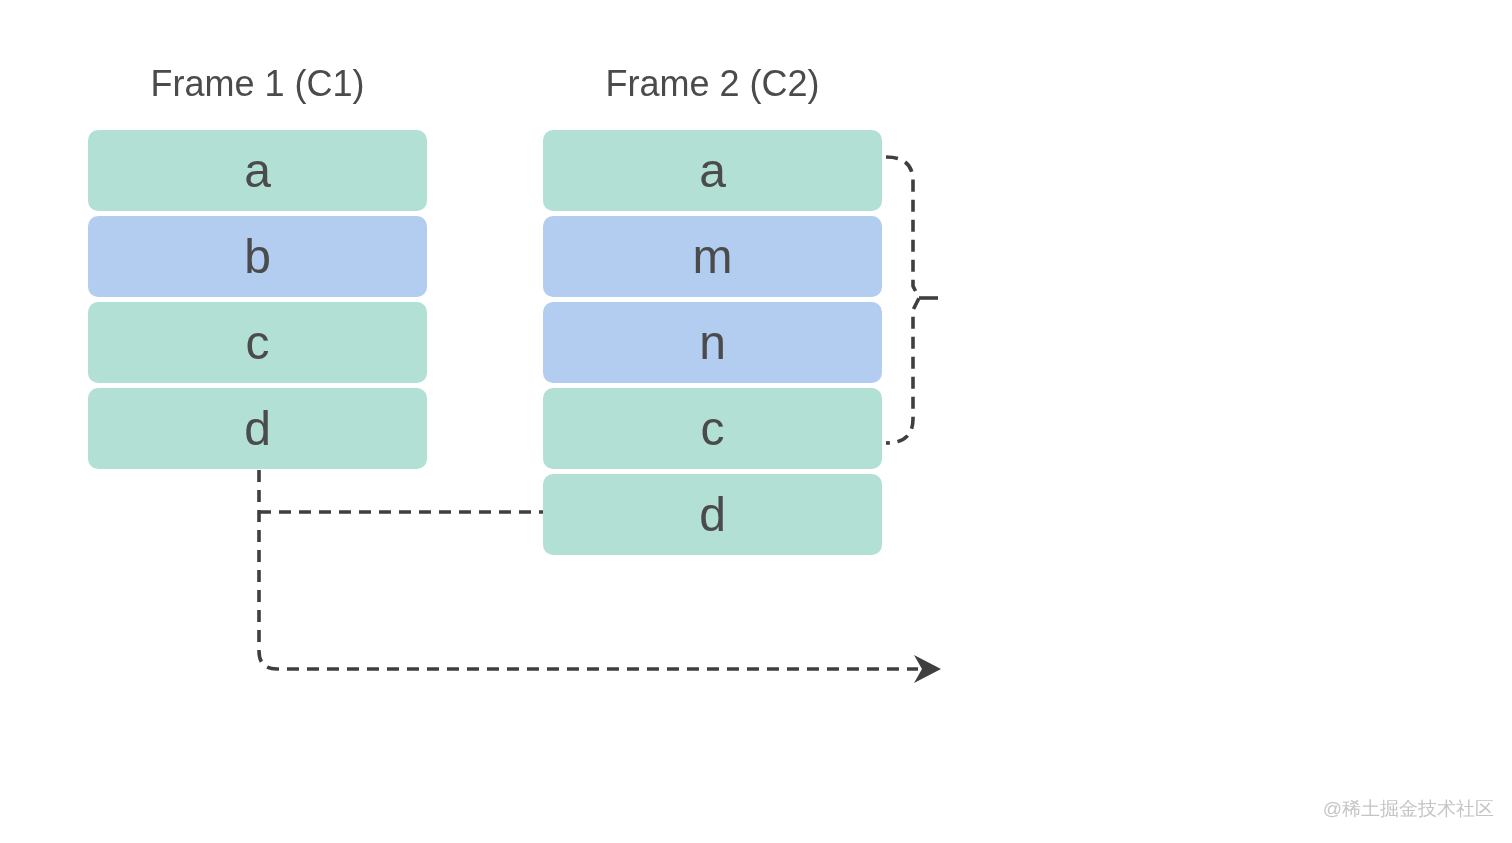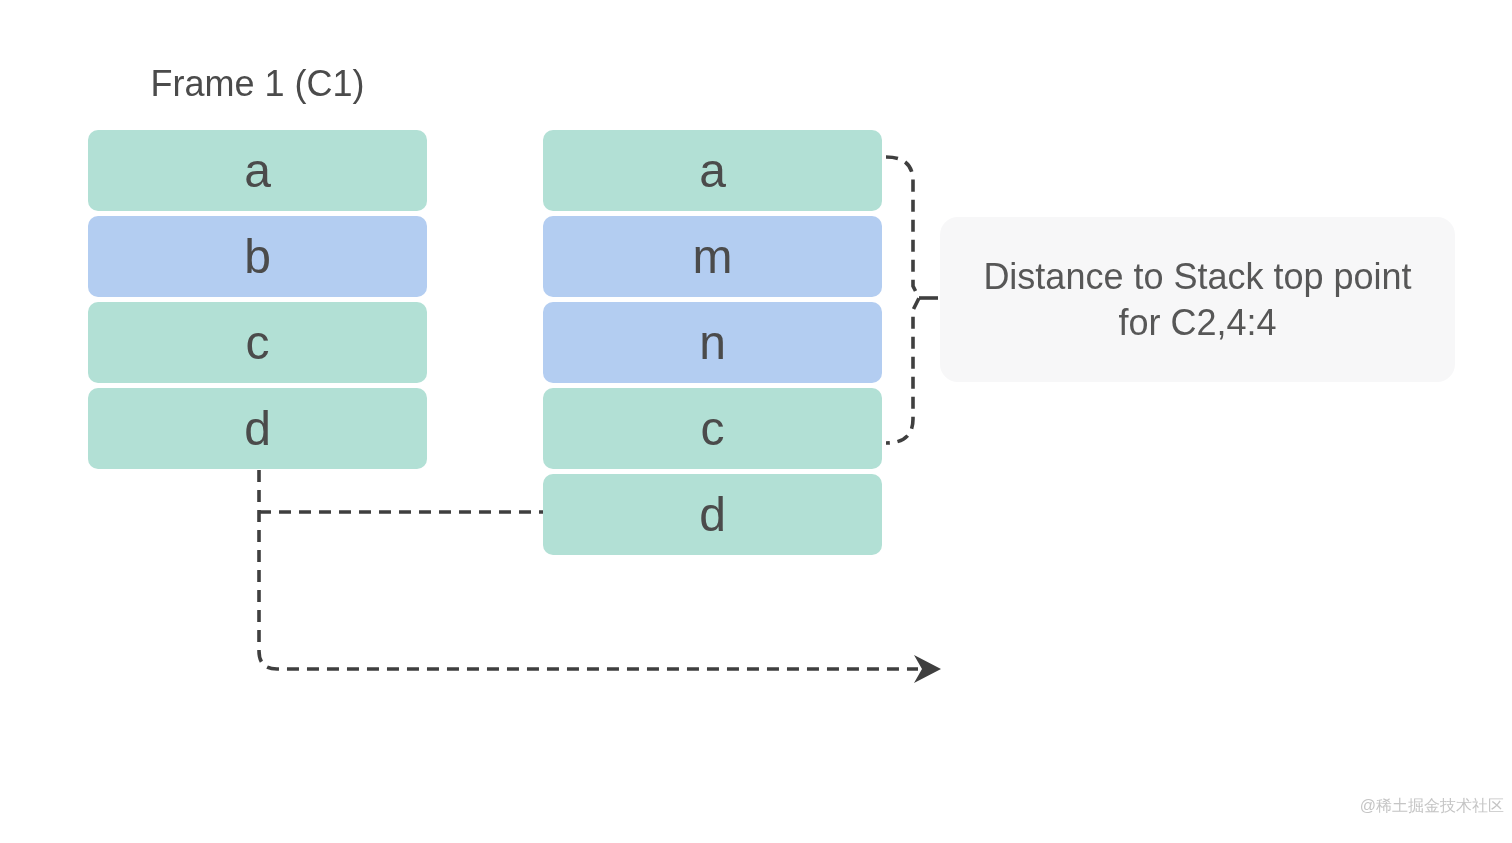--- a/index.html
+++ b/index.html
@@ -77,32 +77,33 @@
     line-height:46px;
     color:var(--label-text);
     box-sizing:border-box;
     padding:0 22px;
   }
   #annotation-distance{top:217px;height:165px;}
   #annotation-offset{top:586px;height:167px;}
 
   .watermark{
     position:absolute;
-    right:8px;top:796px;
-    font-size:16px;
+    right:18px;top:796px;
+    font-size:19px;
     color:var(--watermark-text);
     white-space:nowrap;
   }
 </style>
 </head>
 <body>
 
 <div class="canvas">
 
   <div id="frame1-title" class="frame-title">Frame 1 (C1)</div>
+  <div id="frame2-title" class="frame-title">Frame 2 (C2)</div>
 
   <div class="stack-box c1 row0" style="background-color: rgb(178, 224, 213);">a</div>
   <div class="stack-box c1 row1" style="background-color: rgb(179, 205, 241);">b</div>
   <div class="stack-box c1 row2" style="background-color: rgb(178, 224, 213);">c</div>
   <div class="stack-box c1 row3" style="background-color: rgb(178, 224, 213);">d</div>
 
   <div class="stack-box c2 row0" style="background-color: rgb(178, 224, 213);">a</div>
   <div class="stack-box c2 row1" style="background-color: rgb(179, 205, 241);">m</div>
   <div class="stack-box c2 row2" style="background-color: rgb(179, 205, 241);">n</div>
   <div class="stack-box c2 row3" style="background-color: rgb(178, 224, 213);">c</div>
@@ -113,16 +114,15 @@
     <path class="dashed" d="M 886 157 C 903 157 913 164 913 181 L 913 286 L 919 298 L 913 310 L 913 419 C 913 436 903 443 886 443"></path>
 
     <path class="solid" d="M 919 298 L 938 298"></path>
 
     <path class="dashed" d="M 259 512 L 543 512"></path>
 
     <path class="dashed" d="M 259 470 L 259 651 Q 259 669 277 669 L 918 669"></path>
     <polygon class="arrowhead" points="941,669 914,655 922,669 914,683"></polygon>
   </svg>
 
-  <div id="annotation-distance" class="annotation">Distance to Stack top point for C2,4:4</div>
 
   <div class="watermark">@稀土掘金技术社区</div>
 </div>
 
 </body></html>

